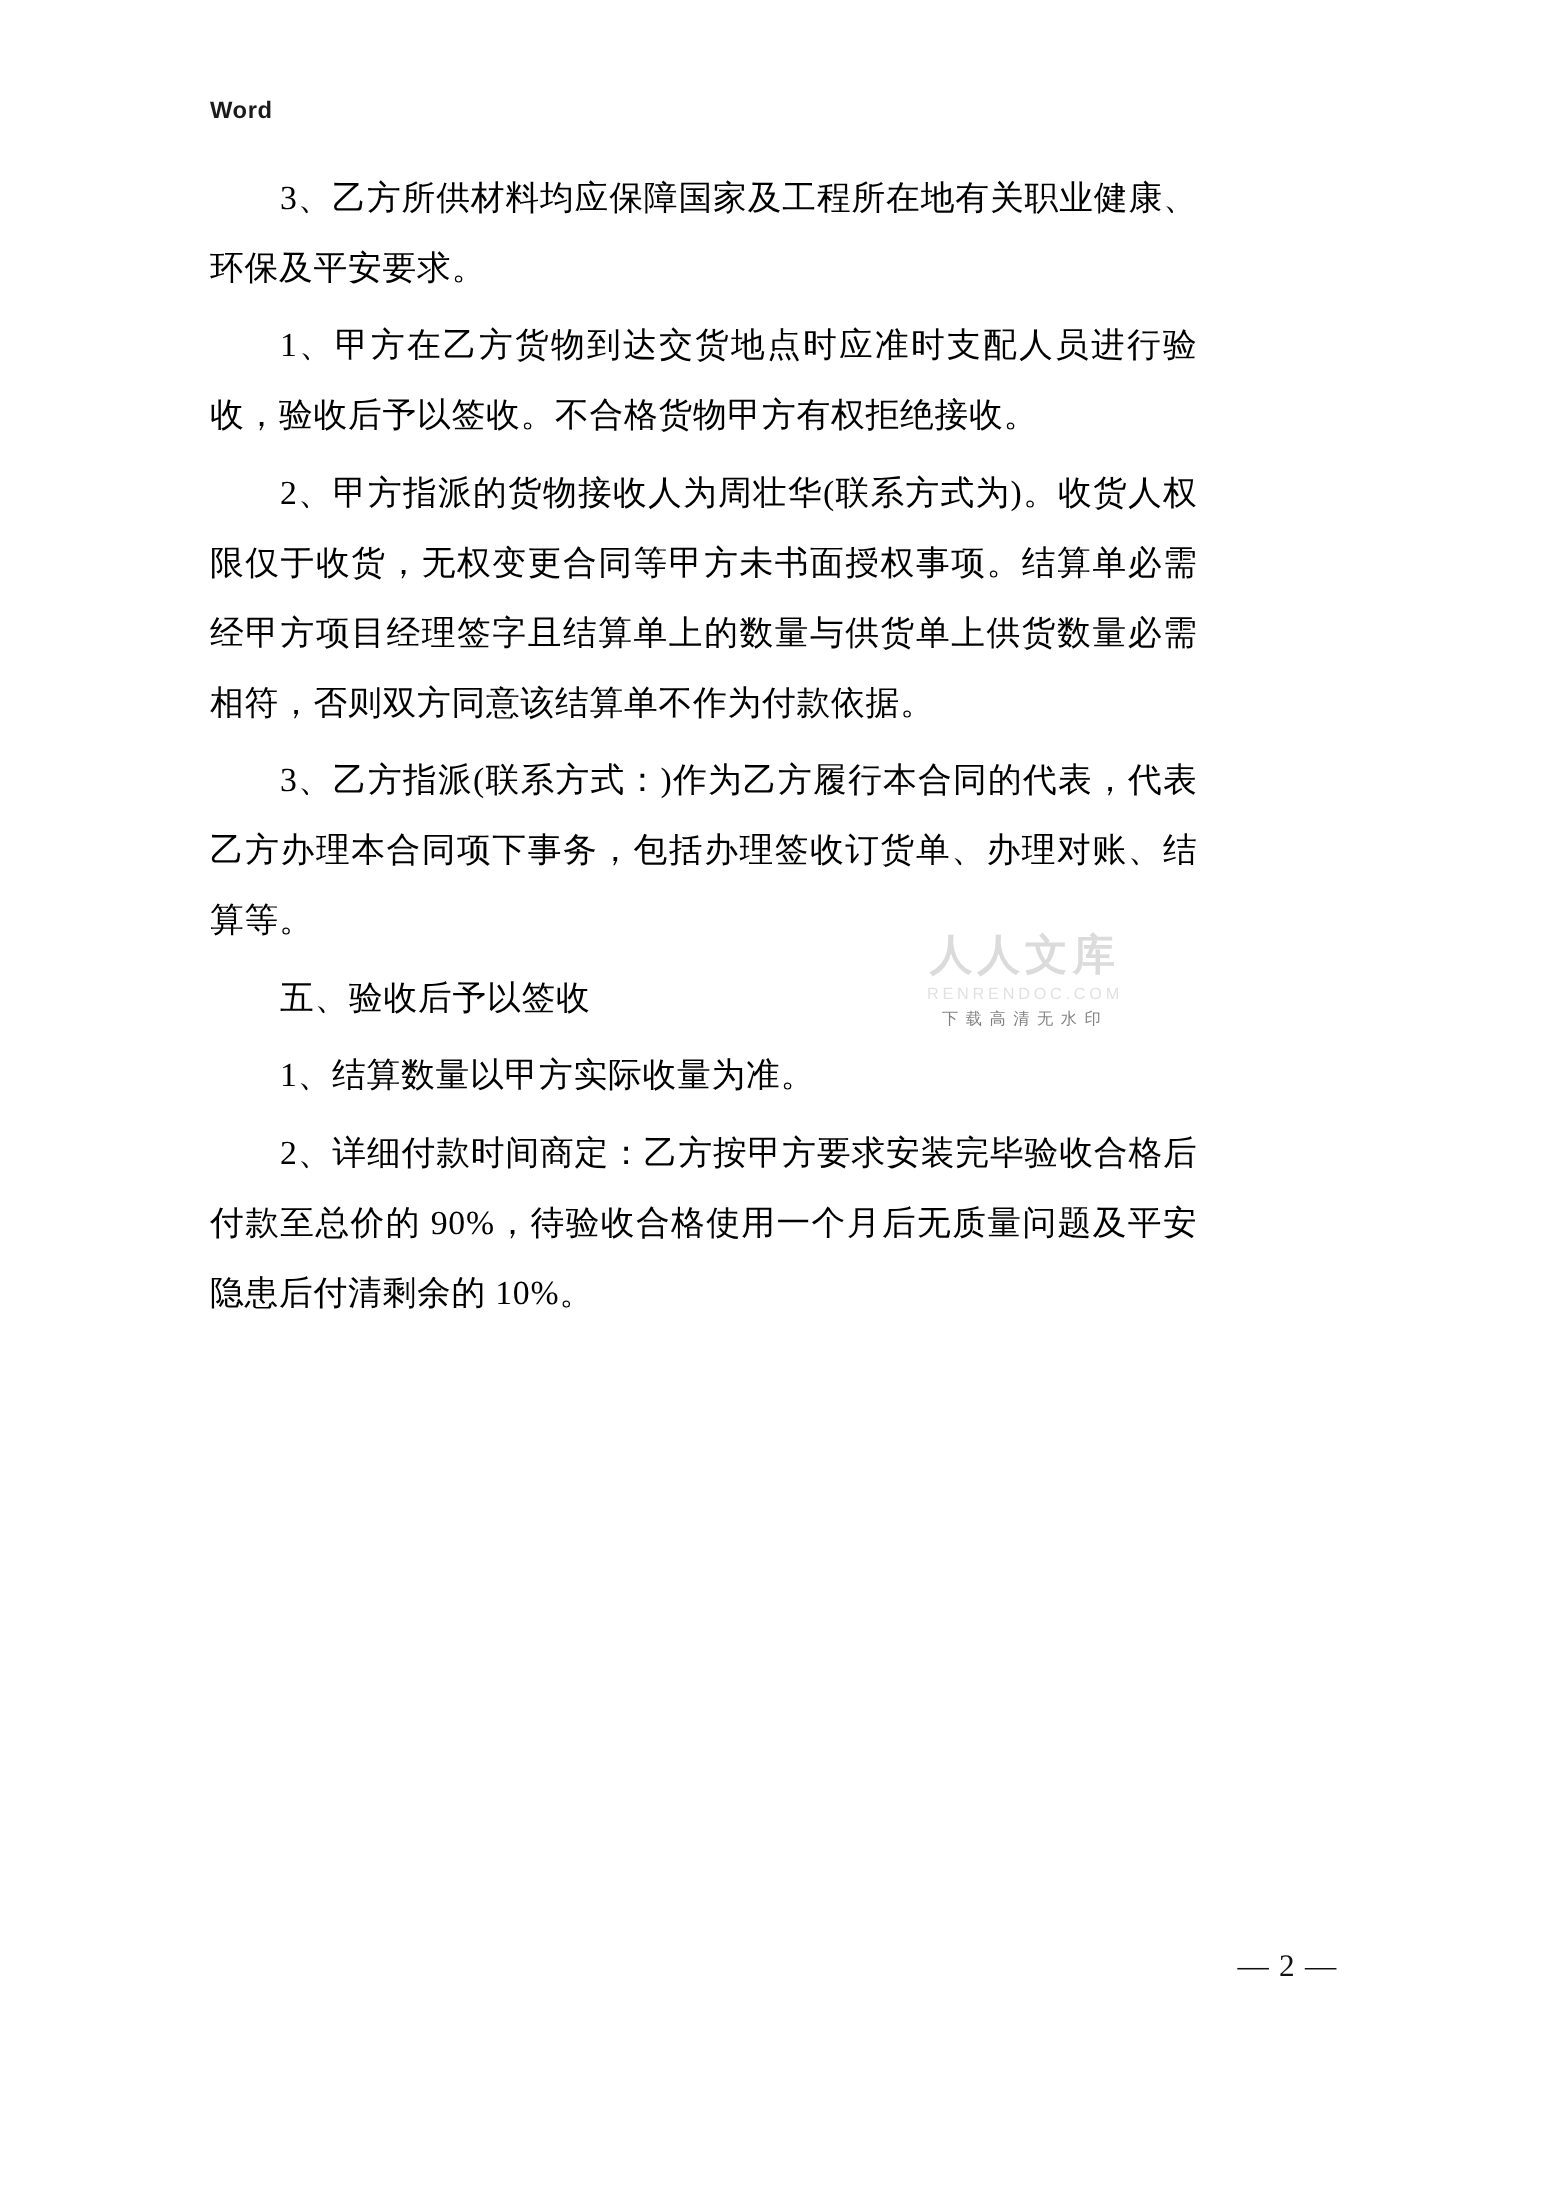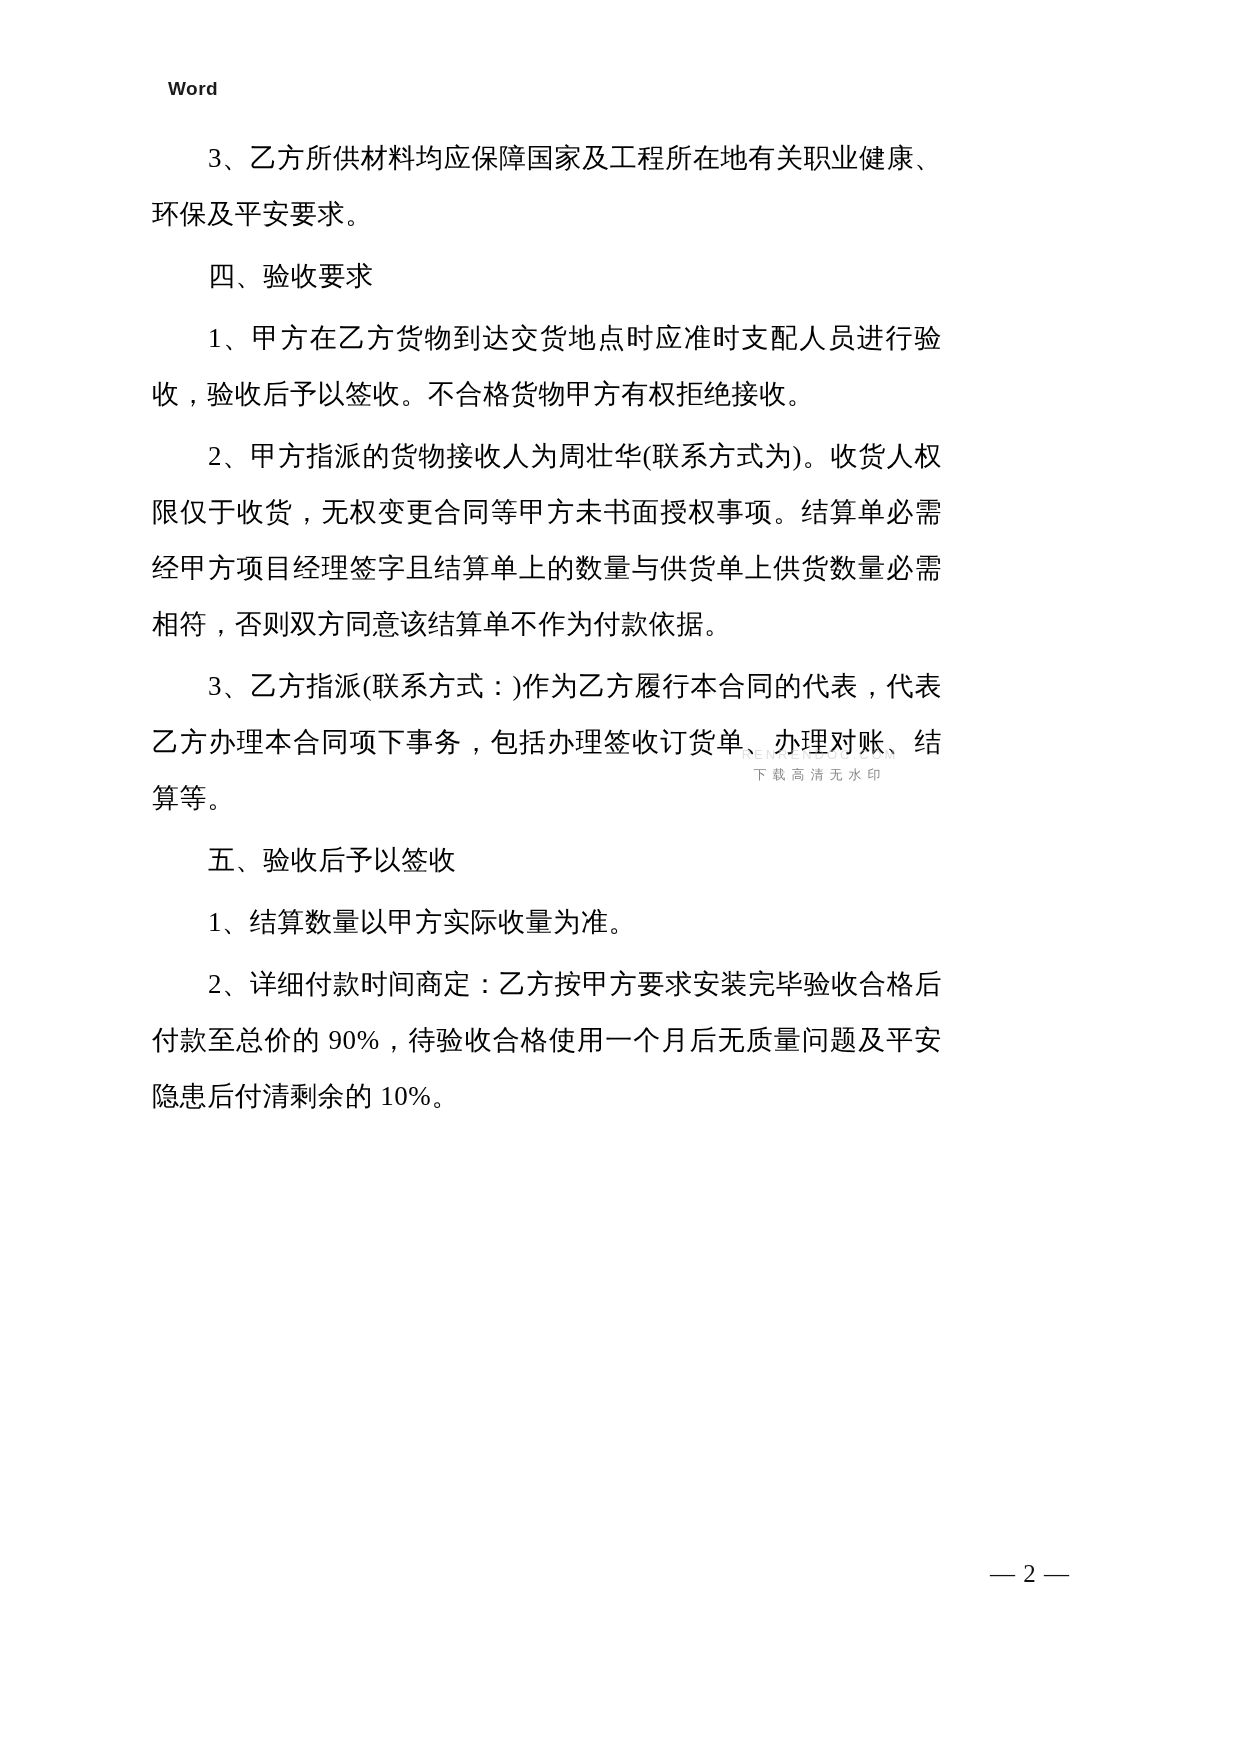--- a/index.html
+++ b/index.html
@@ -24,21 +24,21 @@
     left: 168px;
     font-family: "Liberation Sans", sans-serif;
     font-size: 19px;
     font-weight: bold;
     color: #1a1a1a;
     letter-spacing: 0.5px;
   }
   .doc-body {
     position: absolute;
     top: 130px;
-    left: 152px;
+    left: 168px;
     width: 790px;
   }
   .para {
     font-family: "Liberation Serif", "DejaVu Serif", serif;
     font-size: 27px;
     line-height: 56px;
     color: #000000;
     text-align: justify;
     text-justify: inter-ideograph;
     margin: 0 0 6px 0;
@@ -91,29 +91,29 @@
 </style>
 </head>
 <body>
 
 <div class="page">
 
   <div class="header-label">Word</div>
 
   <div class="doc-body">
     <p class="para">3、乙方所供材料均应保障国家及工程所在地有关职业健康、环保及平安要求。</p>
-    <p class="para heading">四、验收要求</p>
     <p class="para">1、甲方在乙方货物到达交货地点时应准时支配人员进行验收，验收后予以签收。不合格货物甲方有权拒绝接收。</p>
     <p class="para">2、甲方指派的货物接收人为周壮华(联系方式为)。收货人权限仅于收货，无权变更合同等甲方未书面授权事项。结算单必需经甲方项目经理签字且结算单上的数量与供货单上供货数量必需相符，否则双方同意该结算单不作为付款依据。</p>
     <p class="para">3、乙方指派(联系方式：)作为乙方履行本合同的代表，代表乙方办理本合同项下事务，包括办理签收订货单、办理对账、结算等。</p>
     <p class="para heading">五、验收后予以签收</p>
     <p class="para">1、结算数量以甲方实际收量为准。</p>
     <p class="para">2、详细付款时间商定：乙方按甲方要求安装完毕验收合格后付款至总价的 90%，待验收合格使用一个月后无质量问题及平安隐患后付清剩余的 10%。</p>
   </div>
 
   <div class="watermark">
+    <div class="wm-main">人人文库</div>
     <div class="wm-sub">RENRENDOC.COM</div>
     <div class="wm-sub2">下载高清无水印</div>
   </div>
 
   <div class="page-number">— 2 —</div>
 
 </div>
 
 </body></html>

